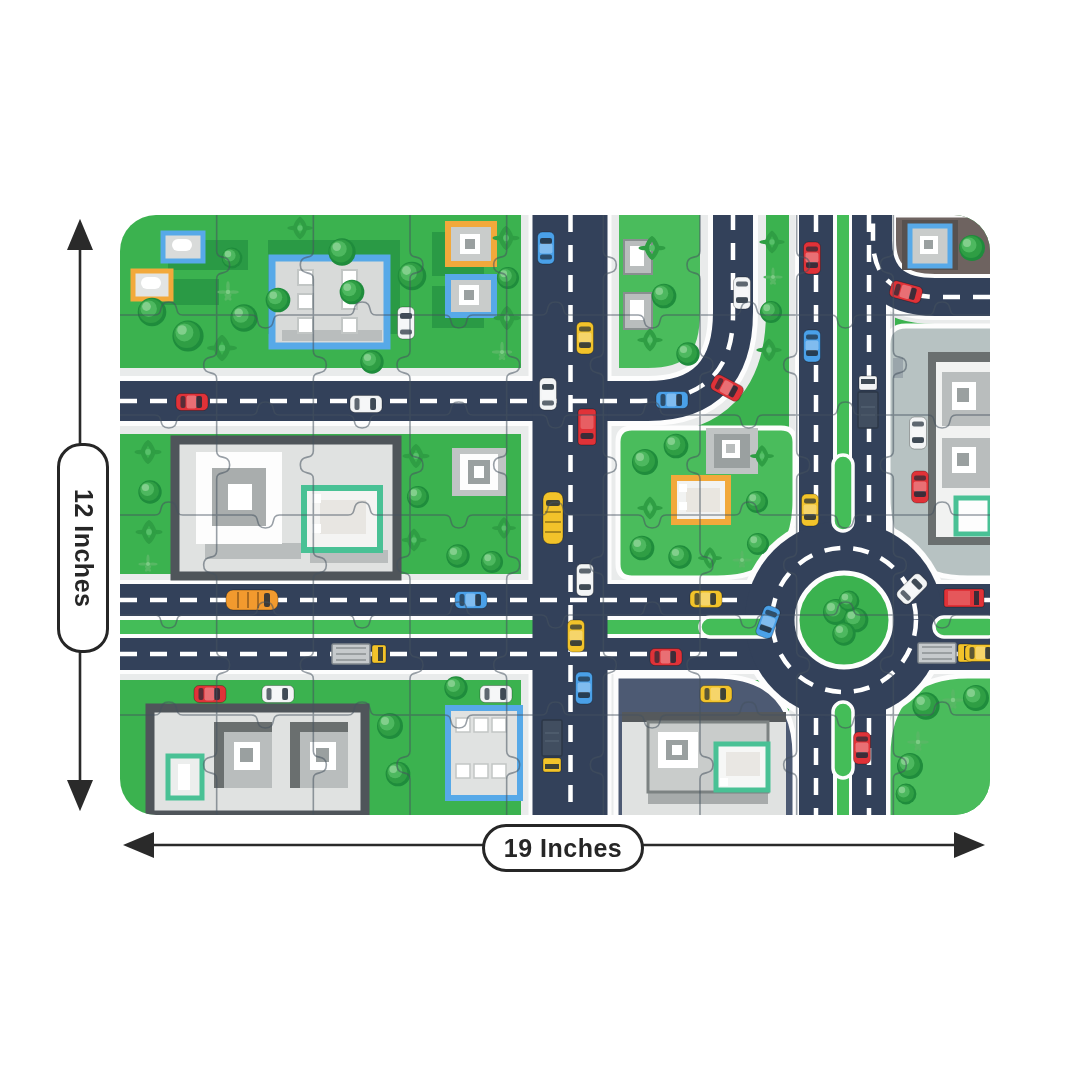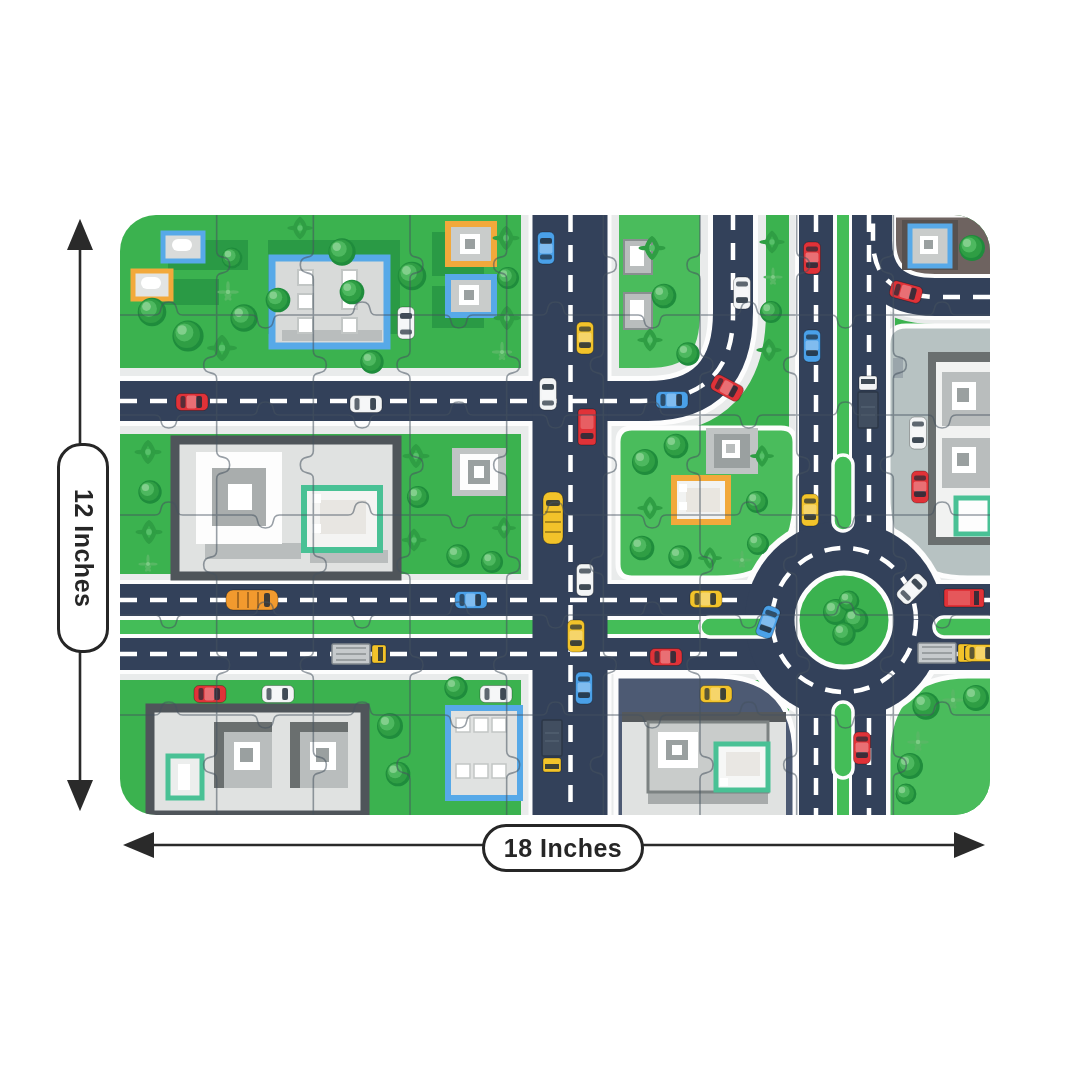--- a/index.html
+++ b/index.html
@@ -420,16 +420,16 @@
       </marker>
     </defs>
     <line x1="80" y1="224" x2="80" y2="806" style="stroke:var(--arrow)" stroke-width="2.6" marker-start="url(#ah)" marker-end="url(#ah)"></line>
     <line x1="128" y1="845" x2="980" y2="845" style="stroke:var(--arrow)" stroke-width="2.6" marker-start="url(#ah)" marker-end="url(#ah)"></line>
   </svg>
 
   <div class="dim-pill vertical" style="left:57px;top:443px;width:46px;height:204px;">
     <span>12 Inches</span>
   </div>
   <div class="dim-pill" style="left:482px;top:824px;width:156px;height:42px;">
-    <span>18 Inches</span>
+    <span>19 Inches</span>
   </div>
 
 </div>
 
 </body></html>

